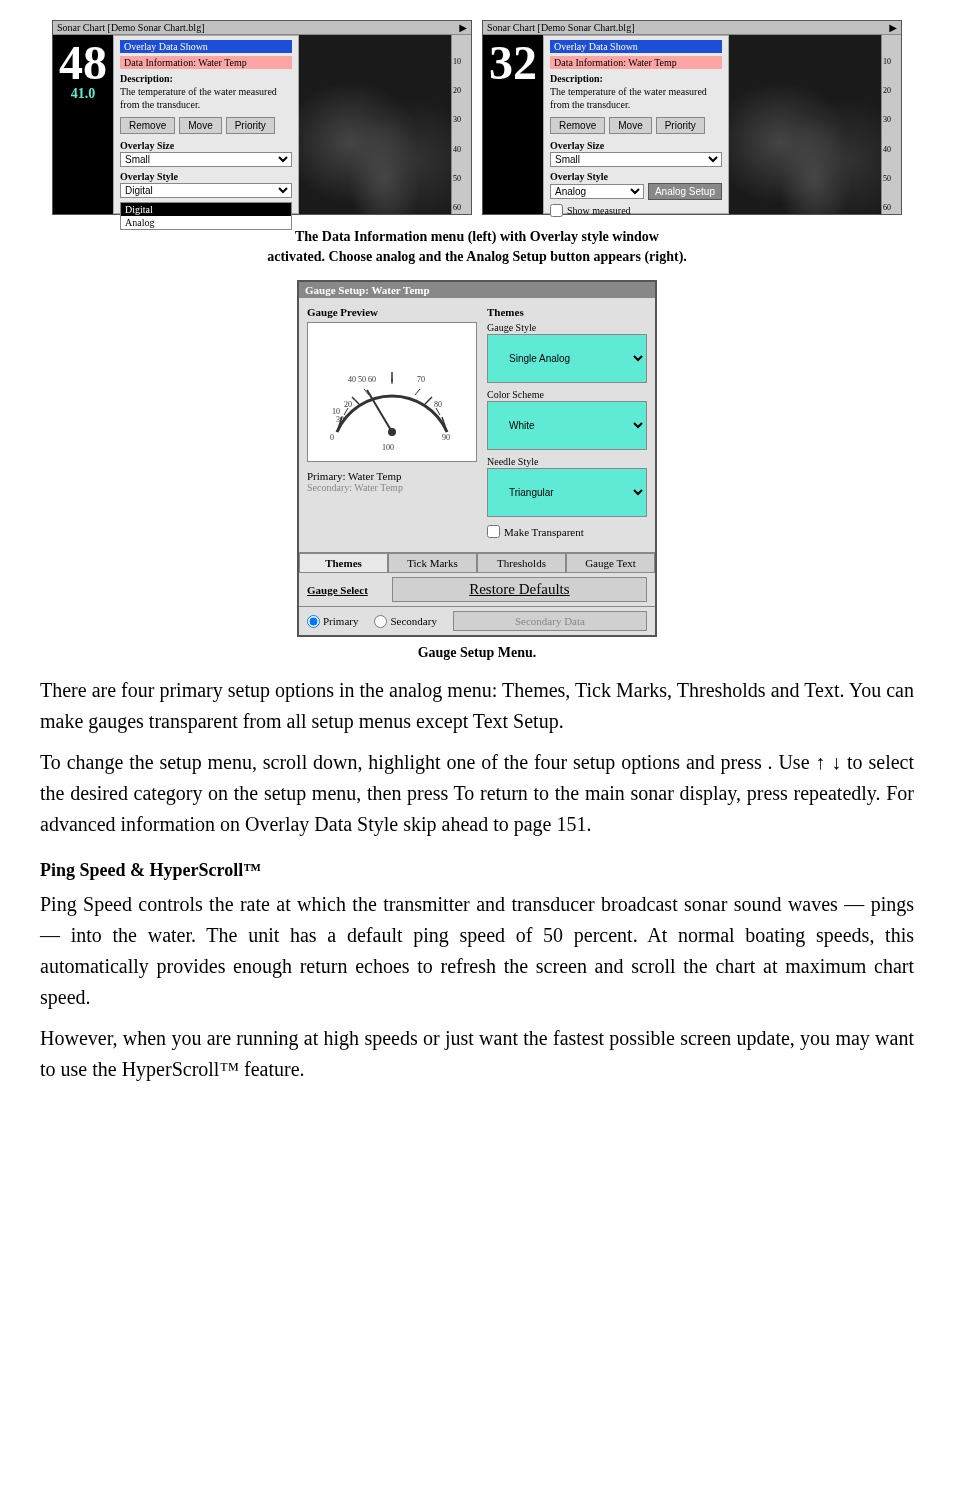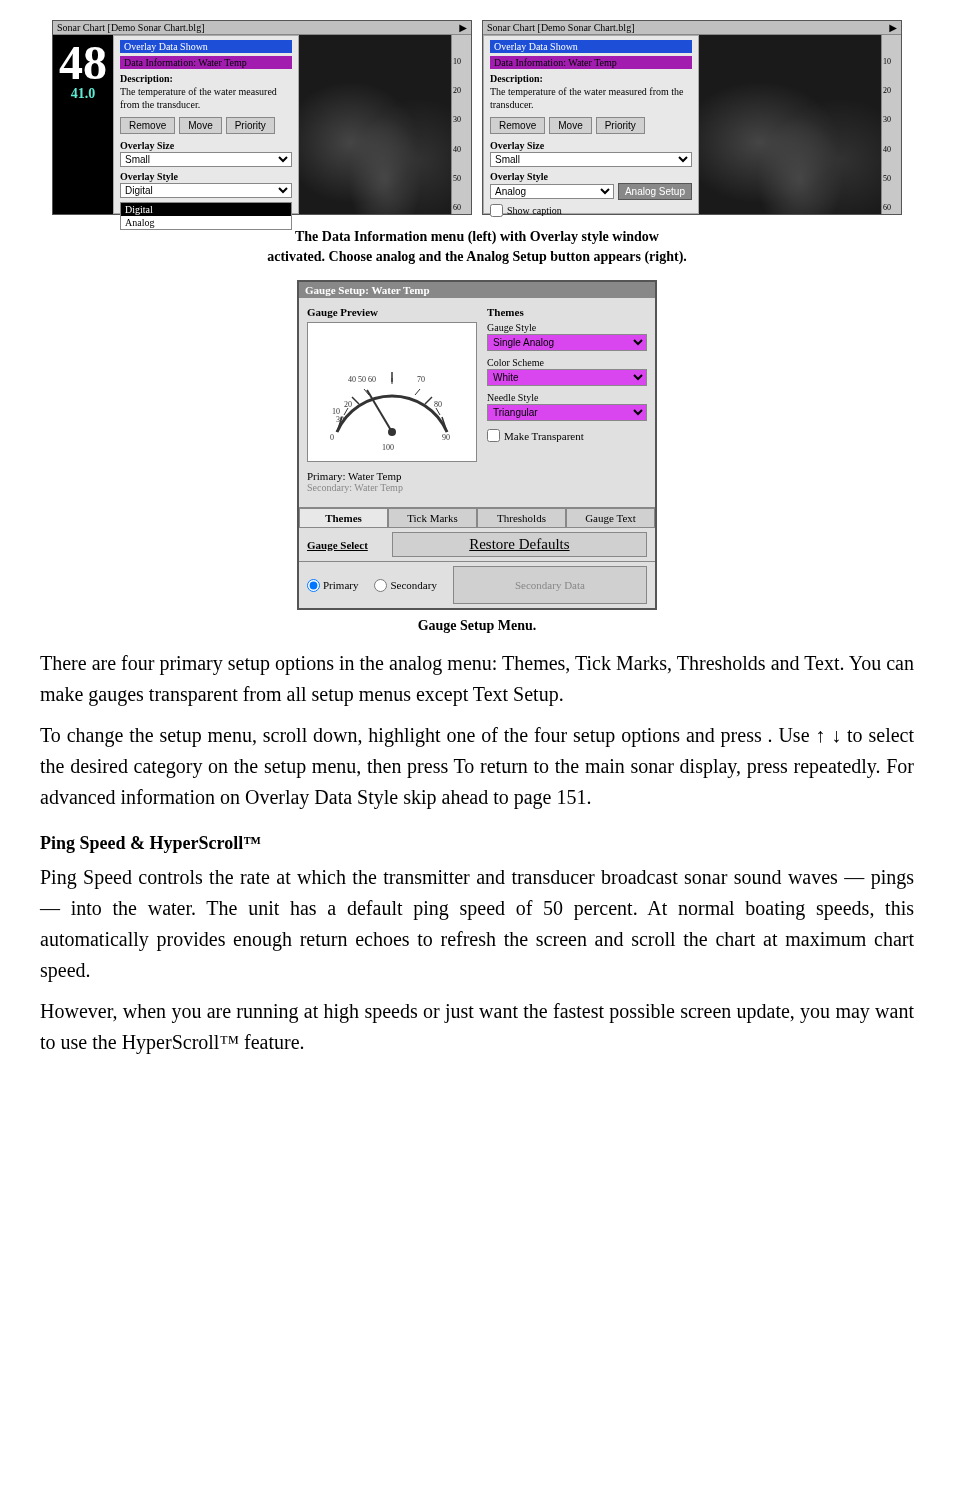--- a/index.html
+++ b/index.html
@@ -78,21 +78,21 @@
 
     .sonar-overlay-panel .section-title {
       background: #1d4ed8;
       color: #fff;
       padding: 1px 4px;
       font-size: 10px;
       margin-bottom: 3px;
     }
 
     .sonar-overlay-panel .data-info {
-      background: #a21caf;
+      background: #fca5a5;
       padding: 1px 4px;
       font-size: 10px;
       margin-bottom: 3px;
     }
 
     .sonar-desc {
       font-size: 10px;
       margin-bottom: 6px;
       line-height: 1.3;
     }
@@ -258,24 +258,24 @@
     }
 
     .field-label {
       font-size: 10px;
       margin-bottom: 1px;
     }
 
     .field-select {
       width: 100%;
       border: 1px solid #888;
-      background: #d946ef;
+      background: #5eead4;
       font-size: 10px;
       margin-bottom: 6px;
-      padding: 1px;
+      padding: 17px;
     }
 
     .checkbox-row {
       display: flex;
       align-items: center;
       gap: 4px;
       font-size: 11px;
       margin-bottom: 6px;
     }
 
@@ -326,21 +326,21 @@
       font-size: 15px;
       text-align: center;
       cursor: pointer;
       margin-left: 16px;
     }
 
     .secondary-data-btn {
       flex: 1;
       border: 1px solid #888;
       background: #d0d0d0;
-      padding: 12px;
+      padding: 3px;
       font-size: 11px;
       text-align: center;
       cursor: pointer;
       color: #888;
     }
 
     .radio-option {
       display: flex;
       align-items: center;
       gap: 3px;
@@ -438,20 +438,23 @@
   </div>
 
   <div class="sonar-panel">
     <div class="sonar-titlebar">
       <div class="title-left">
         <span>Sonar Chart  [Demo Sonar Chart.blg]</span>
       </div>
       <span>▶</span>
     </div>
     <div class="sonar-body">
+      <div class="sonar-big-number">
+        <span>32</span>
+      </div>
       <div class="sonar-overlay-panel">
         <div class="section-title">Overlay Data Shown</div>
         <div class="data-info">Data Information: Water Temp</div>
         <div class="sonar-desc">
           <strong>Description:</strong><br>
           <span>The temperature of the water measured from the transducer.</span>
         </div>
         <div class="btn-row">
           <button class="sonar-btn">Remove</button>
           <button class="sonar-btn">Move</button>
@@ -463,21 +466,21 @@
         </select>
         <div class="sonar-field-label">Overlay Style</div>
         <div style="display:flex; gap:4px; align-items:center; margin-bottom:4px;">
           <select class="sonar-select" style="margin-bottom:0; flex:1;">
             <option>Analog</option>
           </select>
           <button class="analog-setup-btn">Analog Setup</button>
         </div>
         <div class="show-caption-row">
           <input type="checkbox" style="">
-          <span>Show caption</span>
+          <span>Show measured</span>
         </div>
       </div>
       <div class="sonar-chart-bg">
         <div class="sonar-water"></div>
         <div class="depth-scale">
           <span></span>
           <span>10</span>
           <span>20</span>
           <span>30</span>
           <span>40</span>

